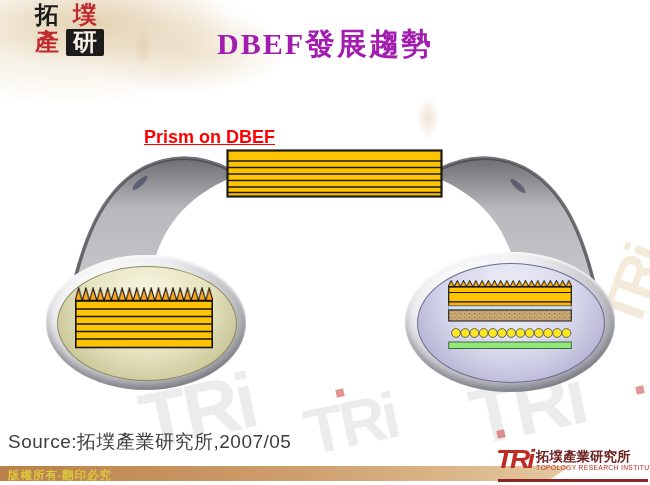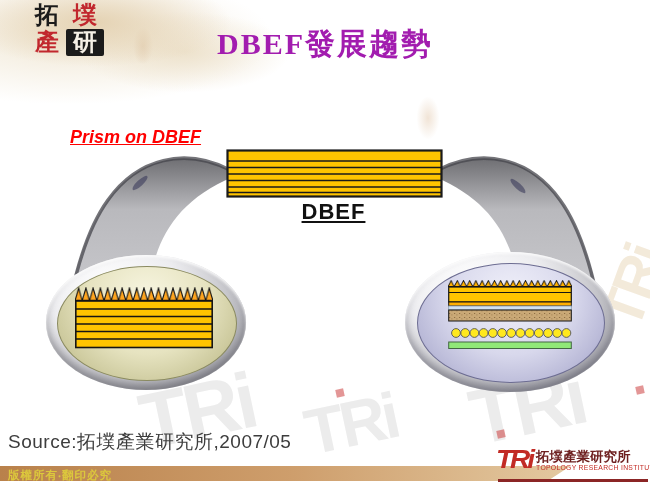--- a/index.html
+++ b/index.html
@@ -43,21 +43,21 @@
   
   .title {
     position:absolute; left:0; right:0; top:24px; text-align:center;
     font-family:"Liberation Serif", serif; font-size:30px; font-weight:bold;
     color:#a21caf; letter-spacing:2px;
   }
 
   
   .red-label {
     position:absolute; top:127px; font-size:18px; font-weight:bold;
-    color:#FF0000; text-decoration:underline; text-align:left; white-space:nowrap;font-style:italic;
+    color:#FF0000; text-decoration:underline; text-align:right; white-space:nowrap;
   }
   .red-label.lft { left:70px;  width:205px; }
   .red-label.rgt { left:368px; width:250px; }
 
   
   .arrows { position:absolute; left:0; top:0; pointer-events:none; }
 
   
   .dbef-stack { position:absolute; left:226px; top:149px; }
   .dbef-label {
@@ -172,21 +172,20 @@
       <g stroke="#1a1a1a" stroke-width="1.5">
         <line x1="2" y1="12" x2="215" y2="12"></line>
         <line x1="2" y1="18.5" x2="215" y2="18.5"></line>
         <line x1="2" y1="25" x2="215" y2="25"></line>
         <line x1="2" y1="31.5" x2="215" y2="31.5"></line>
         <line x1="2" y1="38" x2="215" y2="38"></line>
         <line x1="2" y1="43.5" x2="215" y2="43.5"></line>
       </g>
     </svg>
   </div>
-  <div class="dbef-label">DBEF</div>
 
   <div class="ellipse el-left">
     <div class="inner"></div>
   </div>
   <div class="diagram-left">
     <svg width="138" height="62" viewBox="0 0 138 62">
       <defs>
         <pattern id="prismL" width="7.26" height="14" patternUnits="userSpaceOnUse">
           <path d="M0.1,13.4 L3.63,1 L7.16,13.4 Z" fill="#FFA51E" stroke="#151515" stroke-width="1.1"></path>
         </pattern>

